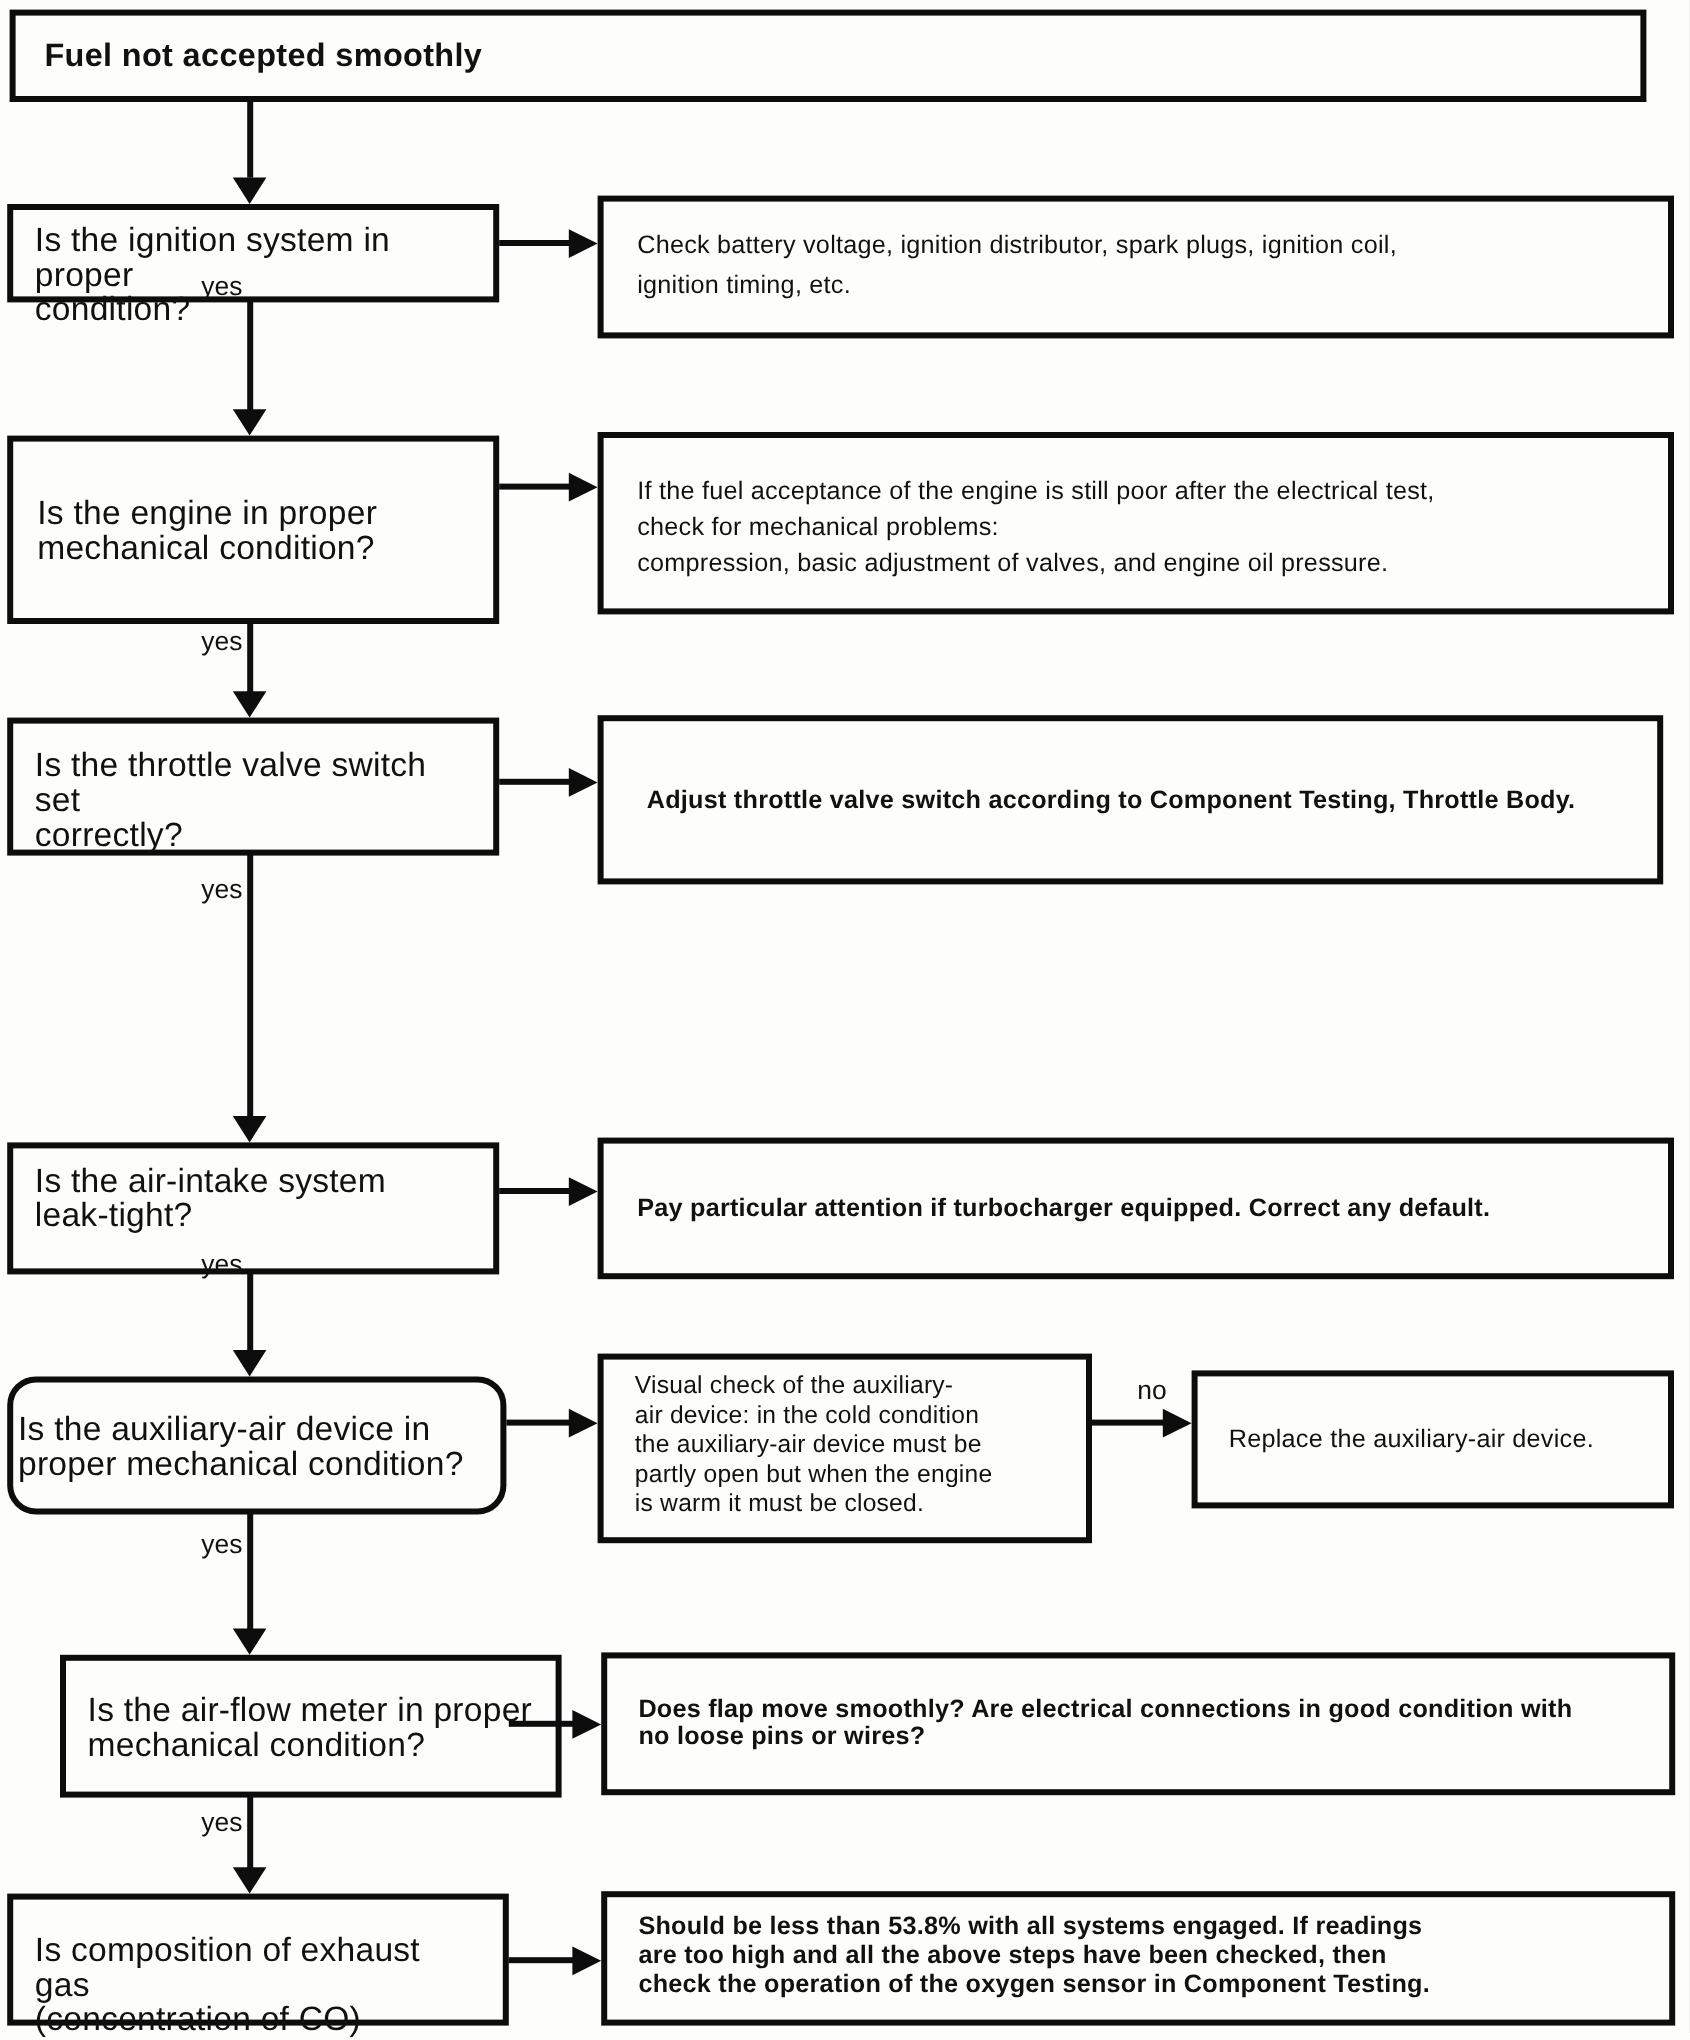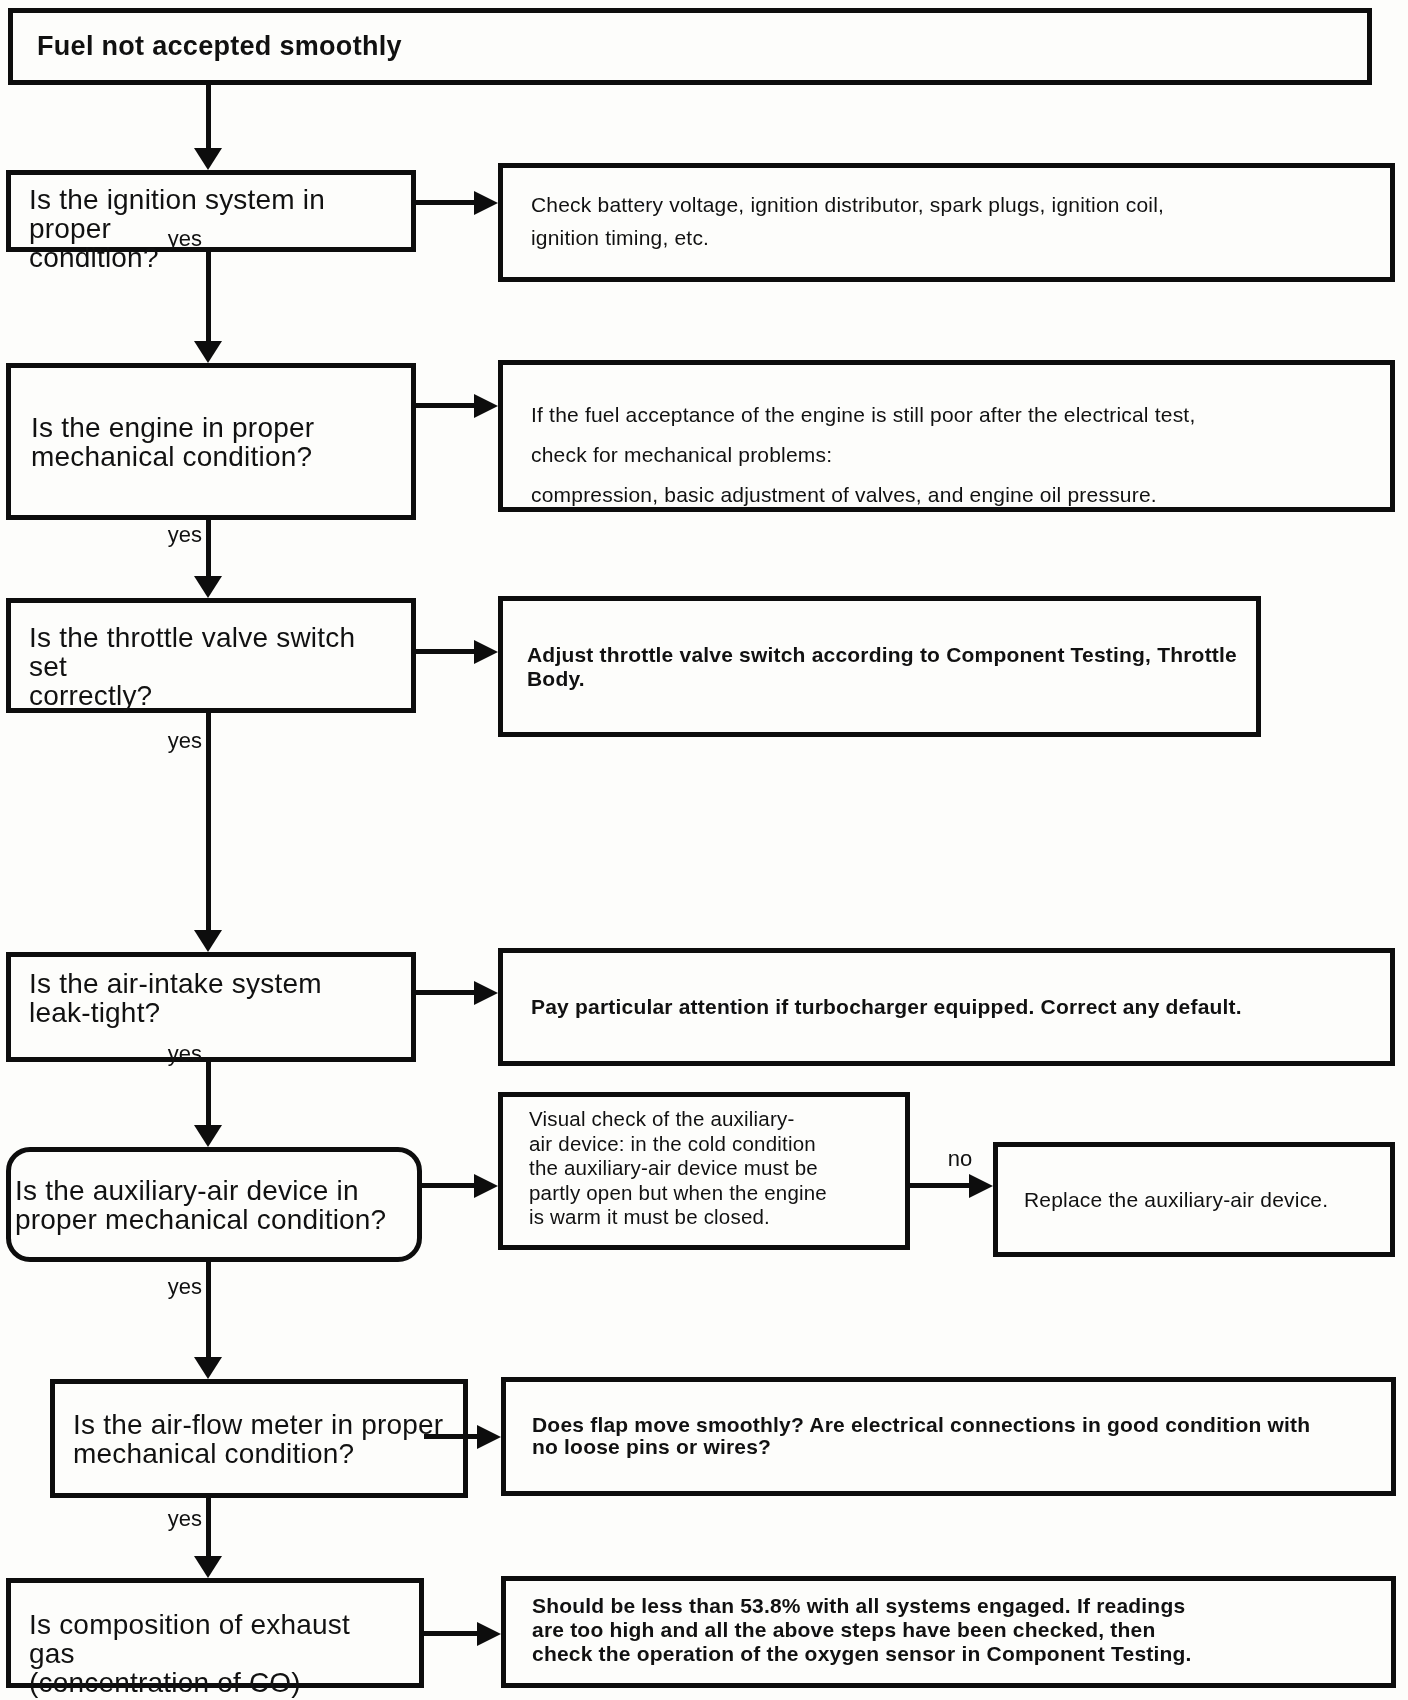--- a/index.html
+++ b/index.html
@@ -21,27 +21,27 @@
   .lbl{position:absolute;font-size:22px;color:#111;}
 
   
   #n-title{left:8px;top:8px;width:1364px;height:77px;padding:18px 0 0 24px;}
   #n-title .txt{font-size:27px;font-weight:bold;letter-spacing:.3px;}
   #q1{left:6px;top:170px;width:410px;height:82px;padding:10px 18px;}
   #a1{left:498px;top:163px;width:897px;height:119px;padding:20px 28px;}
   #a1 .txt{line-height:33px;}
   #q2{left:6px;top:363px;width:410px;height:157px;padding-left:20px;}
   #a2{left:498px;top:360px;width:897px;height:152px;padding:30px 28px;}
-  #a2 .txt{line-height:40px;}
+  #a2 .txt{line-height:30px;}
   #q3{left:6px;top:598px;width:410px;height:115px;padding:20px 18px;}
-  #a3{left:498px;top:596px;width:763px;height:141px;padding-left:24px;}
+  #a3{left:498px;top:596px;width:888px;height:141px;padding-left:36px;}
   #q4{left:6px;top:952px;width:410px;height:110px;padding:12px 18px;}
   #a4{left:498px;top:948px;width:897px;height:118px;padding-left:28px;}
   #q5{left:6px;top:1147px;width:416px;height:115px;padding-left:4px;border-radius:24px;}
-  #m5{left:498px;top:1092px;width:412px;height:158px;padding:10px 26px;}
+  #m5{left:498px;top:1128px;width:412px;height:158px;padding:10px 26px;}
   #m5 .txt{font-size:20.5px;line-height:24.5px;}
   #r5{left:993px;top:1142px;width:402px;height:115px;padding-left:26px;}
   #q6{left:6px;top:1379px;width:418px;height:119px;padding:26px 18px;margin-left:44px;}
   #a6{left:501px;top:1377px;width:895px;height:119px;padding:32px 26px;}
   #a6 .txt{line-height:22px;}
   #q7{left:6px;top:1578px;width:418px;height:110px;padding:27px 18px;}
   #a7{left:501px;top:1576px;width:895px;height:112px;padding:13px 26px;}
   #a7 .txt{line-height:24px;}
 </style>
 </head>

